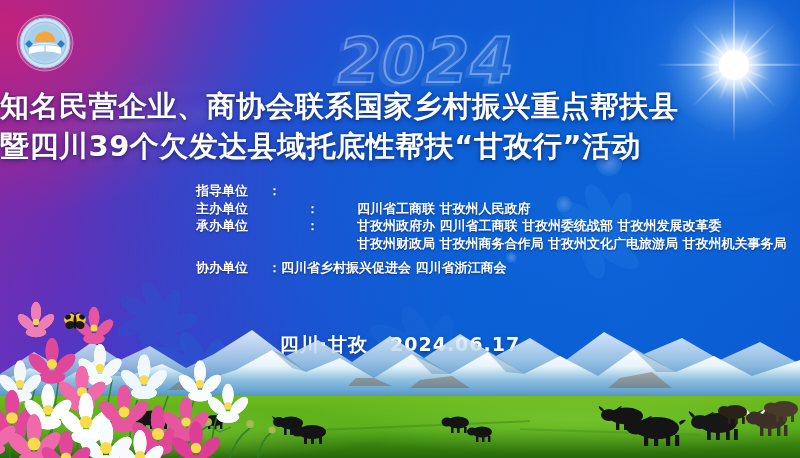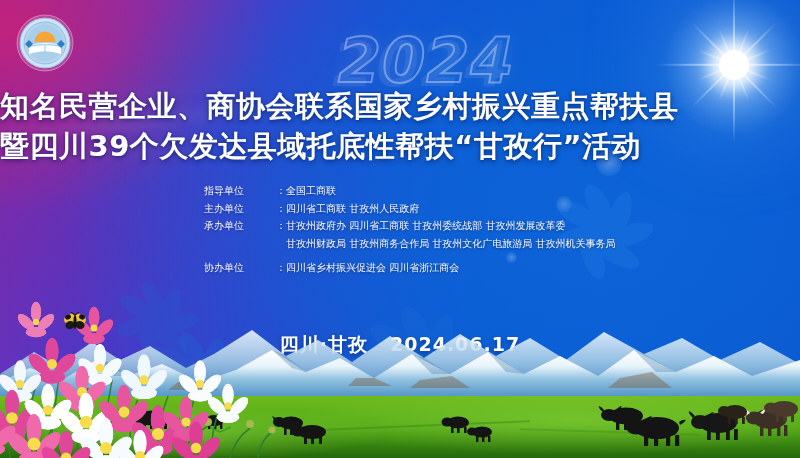--- a/index.html
+++ b/index.html
@@ -100,30 +100,30 @@
     font-size:29px;
     line-height:40px;
     letter-spacing:0.5px;
     text-shadow:0 2px 5px rgba(0,20,80,0.55), 0 0 2px rgba(0,30,100,0.5);
     white-space:nowrap;
     font-family:"DejaVu Sans","Liberation Sans",sans-serif;
   }
 
   
   .info {
-    position:absolute; left:204px; top:182px;
+    position:absolute; left:196px; top:182px;
     color:#ffffff;
-    font-size:10px;
+    font-size:13px;
     line-height:17.5px;
-    font-weight:400;
+    font-weight:700;
     text-shadow:0 1px 2px rgba(0,25,90,0.6);
     font-family:"DejaVu Sans","Liberation Sans",sans-serif;
   }
   .info-row { display:flex; align-items:flex-start; }
-  .info-row + .info-row { margin-top:0px; }
+  .info-row + .info-row { margin-top:0px;gap:38px; }
   .info-label { width:72px; flex:0 0 72px; text-align:justify; }
   .info-colon { flex:0 0 8px; }
   .info-vals { flex:1; }
   .info-val-line { white-space:nowrap; }
   .group-gap { height:7px; }
 
   
   .placedate {
     position:absolute; left:0; right:0; top:332px;
     text-align:center;
@@ -279,23 +279,20 @@
   <div class="title-block">
     <div class="title-line">知名民营企业、商协会联系国家乡村振兴重点帮扶县</div>
     <div class="title-line">暨四川39个欠发达县域托底性帮扶“甘孜行”活动</div>
   </div>
 
   <div class="info">
 
     <div class="info-row">
       <div class="info-label">指导单位</div>
       <div class="info-colon">：</div>
-      <div class="info-vals">
-        <div class="info-val-line">全国工商联</div>
-      </div>
     </div>
 
     <div class="info-row">
       <div class="info-label">主办单位</div>
       <div class="info-colon">：</div>
       <div class="info-vals">
         <div class="info-val-line">四川省工商联  甘孜州人民政府</div>
       </div>
     </div>
 

